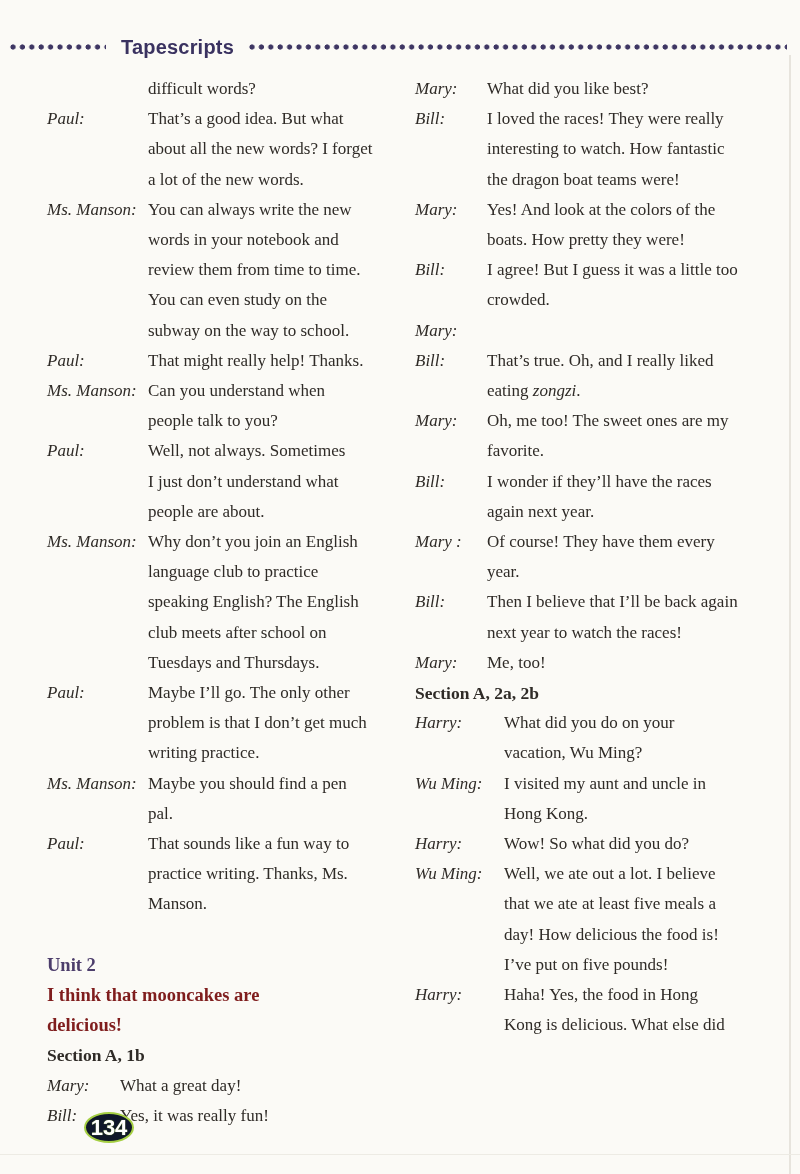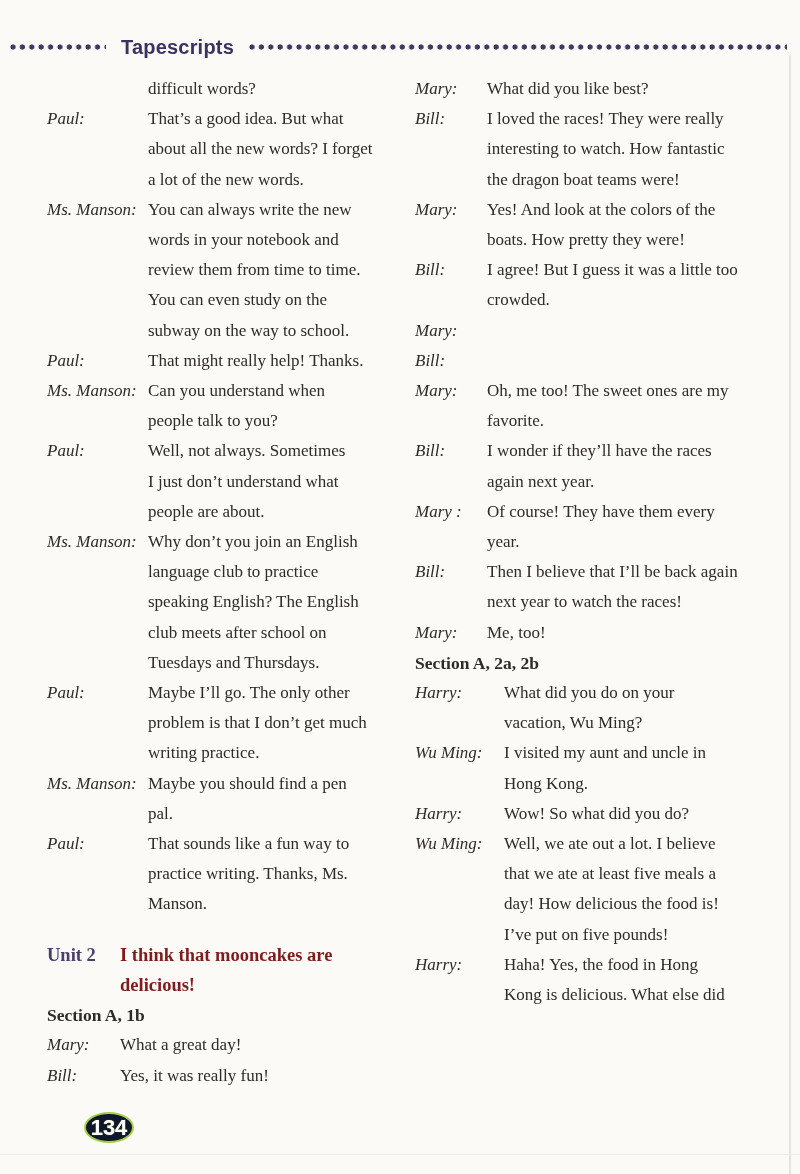--- a/index.html
+++ b/index.html
@@ -50,21 +50,21 @@
     line-height:30.2px;
     font-size:17px;
     white-space:nowrap;
   }
   .section-heading{
     font-weight:bold;
     font-size:17.5px;
     line-height:30.2px;
     white-space:nowrap;
   }
-  .unit-heading{margin-top:20px;}
+  .unit-heading{margin-top:30px;flex-direction:column;}
   .unit-heading .speaker{
     font-style:normal;
     font-weight:bold;
     color:#4c3d6b;
     font-size:18.5px;
   }
   .unit-heading .line{
     font-weight:bold;
     color:#7f1d1d;
     font-size:18.5px;
@@ -233,20 +233,24 @@
         <div class="speech">
           <div class="line">I agree! But I guess it was a little too</div>
           <div class="line">crowded.</div>
         </div>
       </div>
       <div class="utterance">
         <div class="speaker" style="width: 72px;">Mary:</div>
       </div>
       <div class="utterance">
         <div class="speaker" style="width: 72px;">Bill:</div>
+        <div class="speech">
+          <div class="line">That’s true. Oh, and I really liked</div>
+          <div class="line">eating <i>zongzi</i>.</div>
+        </div>
       </div>
       <div class="utterance">
         <div class="speaker" style="width: 72px;">Mary:</div>
         <div class="speech">
           <div class="line">Oh, me too! The sweet ones are my</div>
           <div class="line">favorite.</div>
         </div>
       </div>
       <div class="utterance">
         <div class="speaker" style="width: 72px;">Bill:</div>

